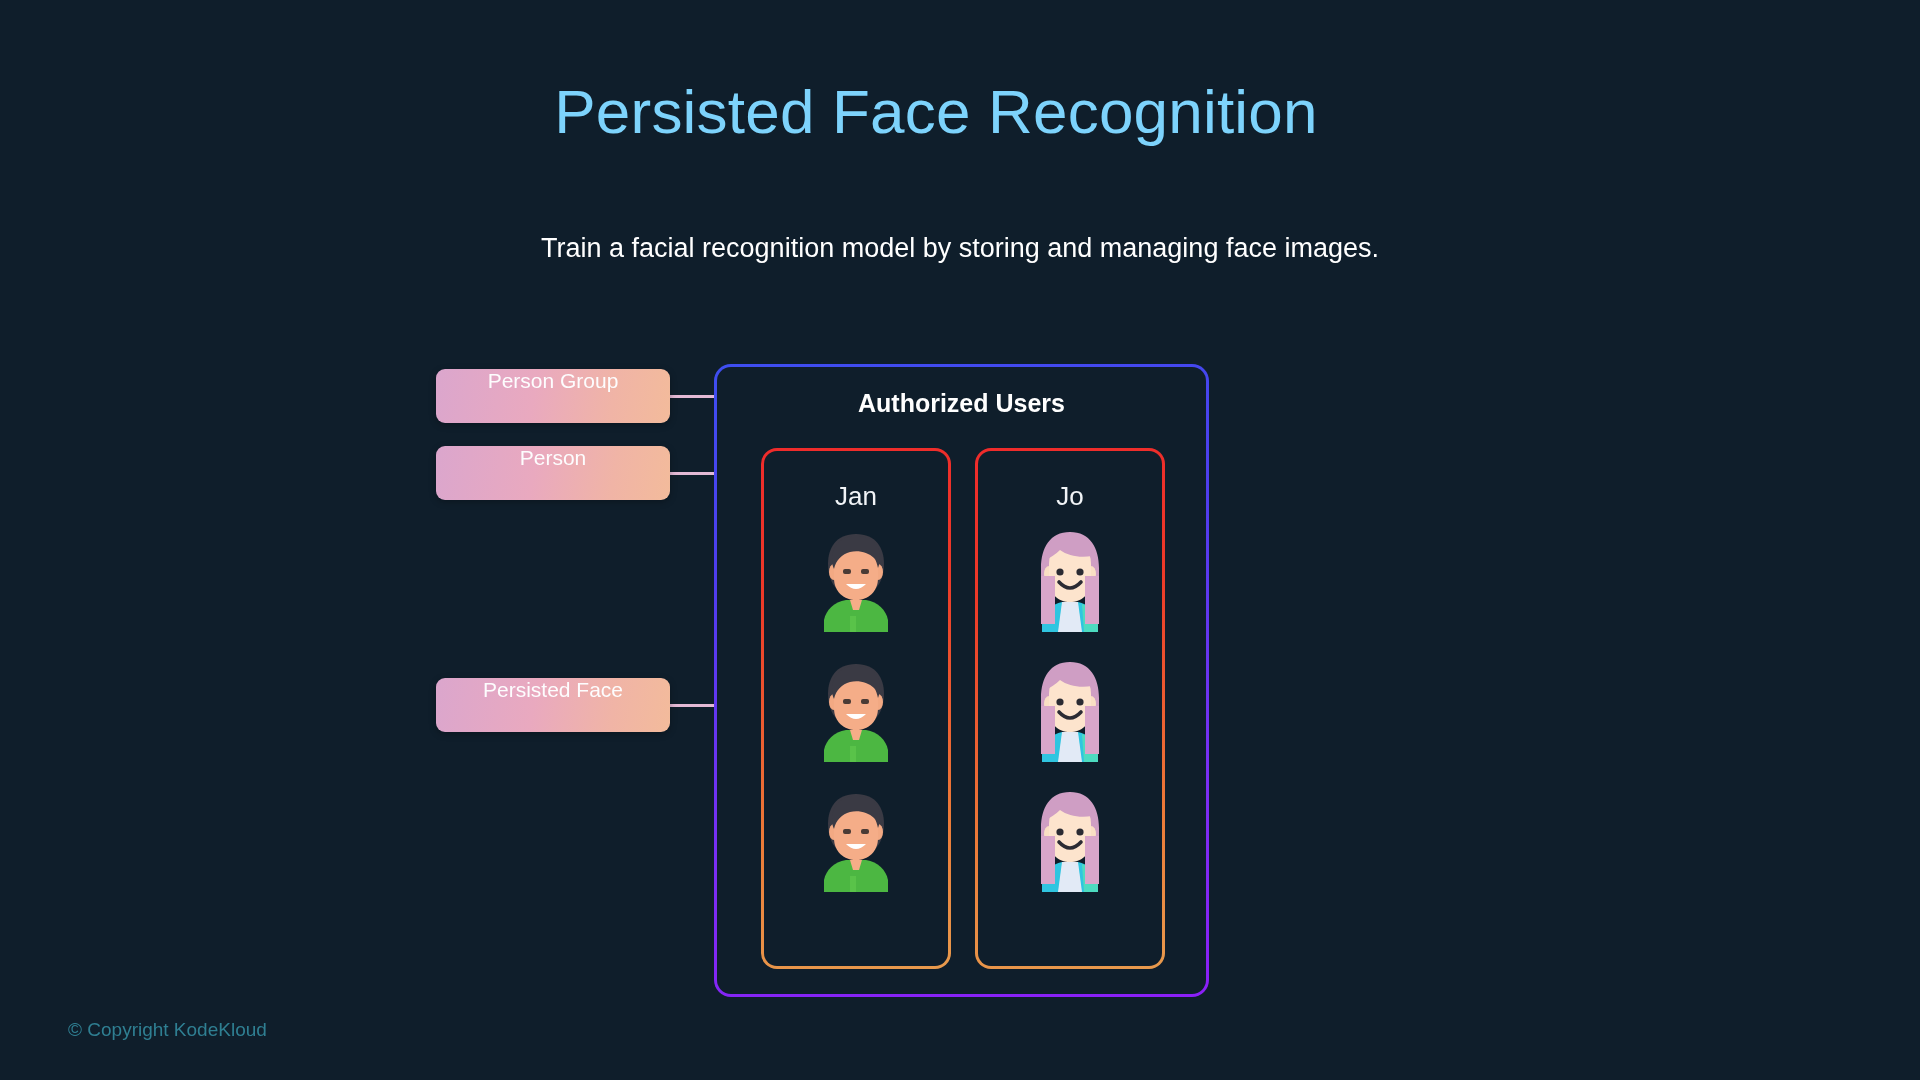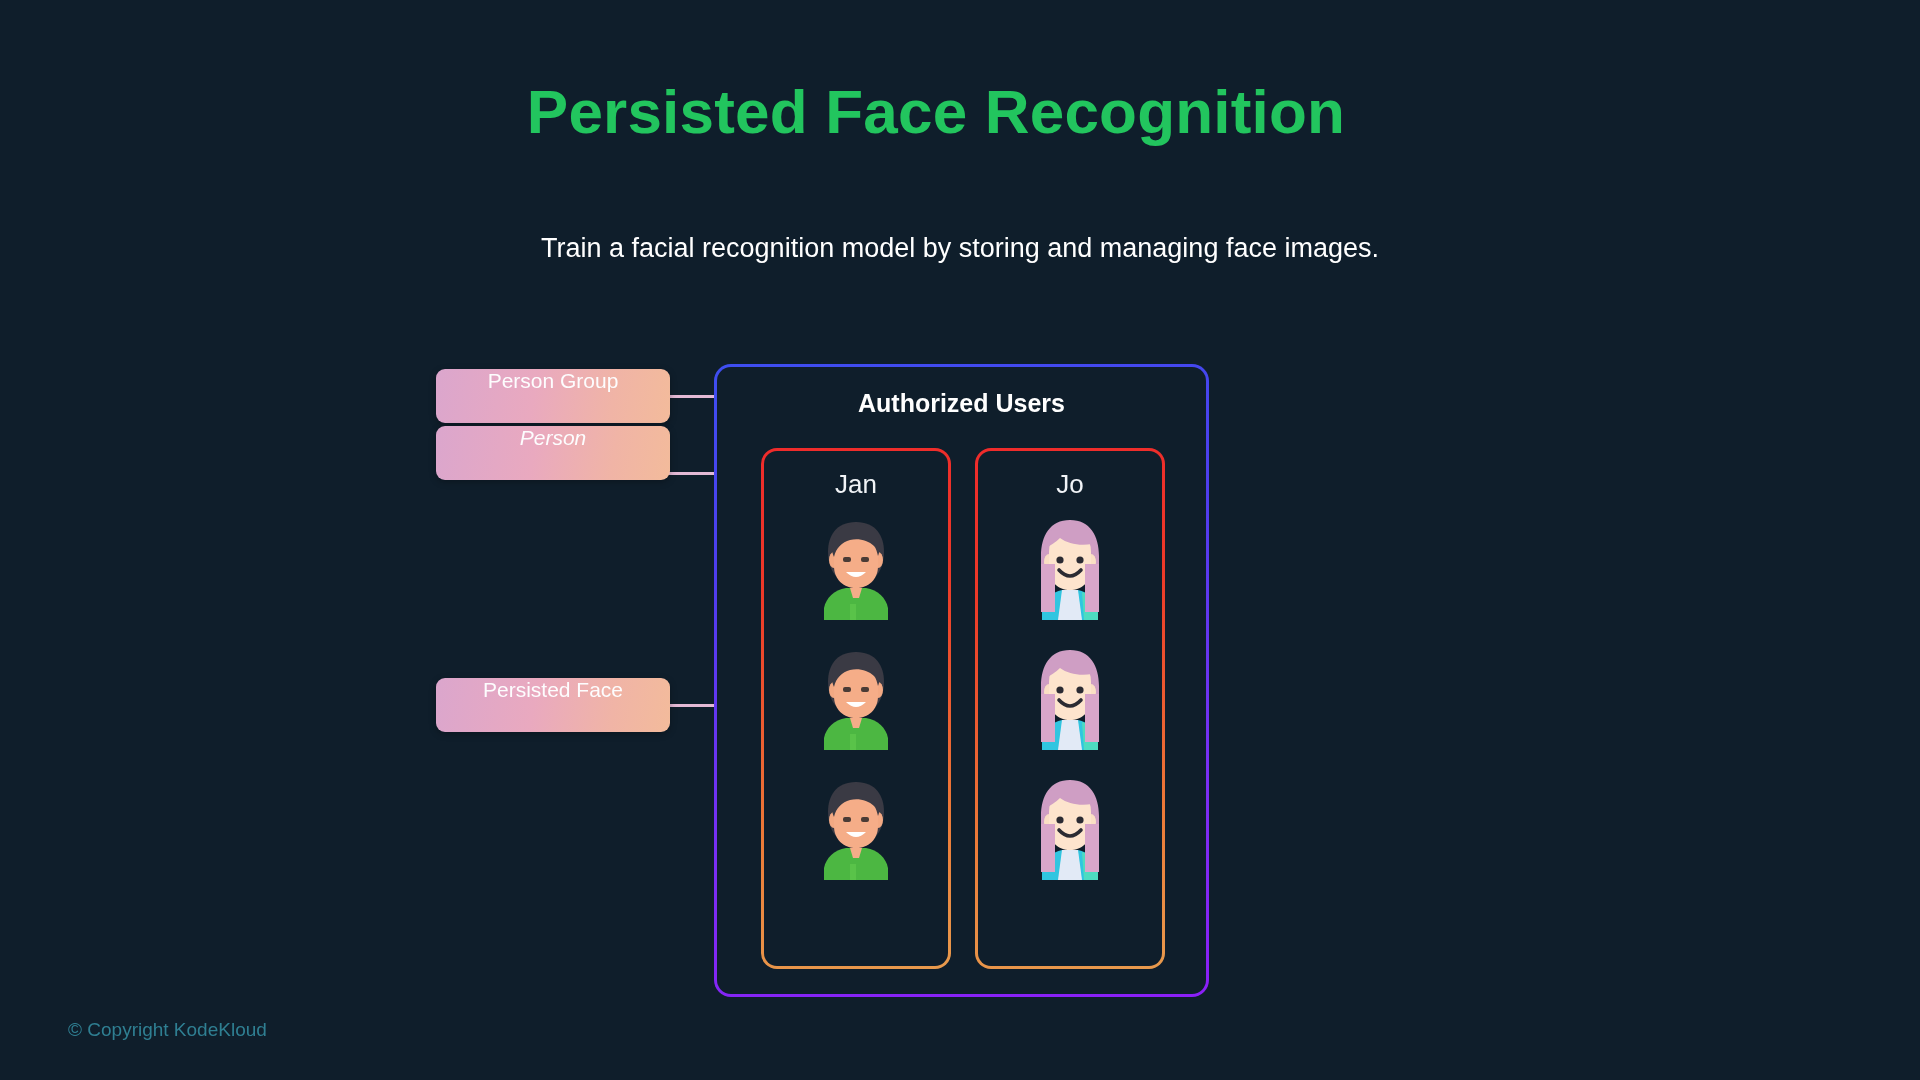--- a/index.html
+++ b/index.html
@@ -18,23 +18,23 @@
   }
 
   
   .slide-title {
     position: absolute;
     top: 78px;
     left: 0;
     width: 1872px;
     text-align: center;
     font-size: 62px;
-    font-weight: 700;
+    font-weight: 400;
     letter-spacing: 0.2px;
-    color: #22c55e;
+    color: #7dd3fc;
     line-height: 1.1;
   }
 
   .slide-subtitle {
     position: absolute;
     top: 233px;
     left: 0;
     width: 1920px;
     text-align: center;
     font-size: 27px;
@@ -52,21 +52,21 @@
     background: linear-gradient(100deg, #dba6cd 0%, #e9a9bf 42%, #f0b4a6 75%, #f3bb9b 100%);
     display: flex;
     align-items: flex-start;
     justify-content: center;
     font-size: 21px;
     color: #fdfdfe;
     box-shadow: 0 2px 7px rgba(0,0,0,0.28);
     z-index: 6;
   }
   .legend-pill.p-group { top: 369px; }
-  .legend-pill.p-person { top: 426px; font-style: italic; }
+  .legend-pill.p-person { top: 446px; }
   .legend-pill.p-face  { top: 678px; }
 
   
   .connector {
     position: absolute;
     height: 3px;
     background: #e3b9d5;
     z-index: 2;
   }
   .connector.c-group  { left: 668px; top: 395px; width: 132px; }
@@ -123,21 +123,21 @@
     background: linear-gradient(172deg, #ef2b2b 0%, #ed3a28 28%, #ec7b38 72%, #e89a4d 100%);
   }
   .person-card-inner {
     width: 100%;
     height: 100%;
     border-radius: 13px;
     background: #0f1e2b;
     display: flex;
     flex-direction: column;
     align-items: center;
-    padding-top: 18px;
+    padding-top: 30px;
   }
 
   .person-name {
     font-size: 26px;
     font-weight: 400;
     color: #f1f4f7;
     margin-bottom: 12px;
   }
 
   .face-list {

